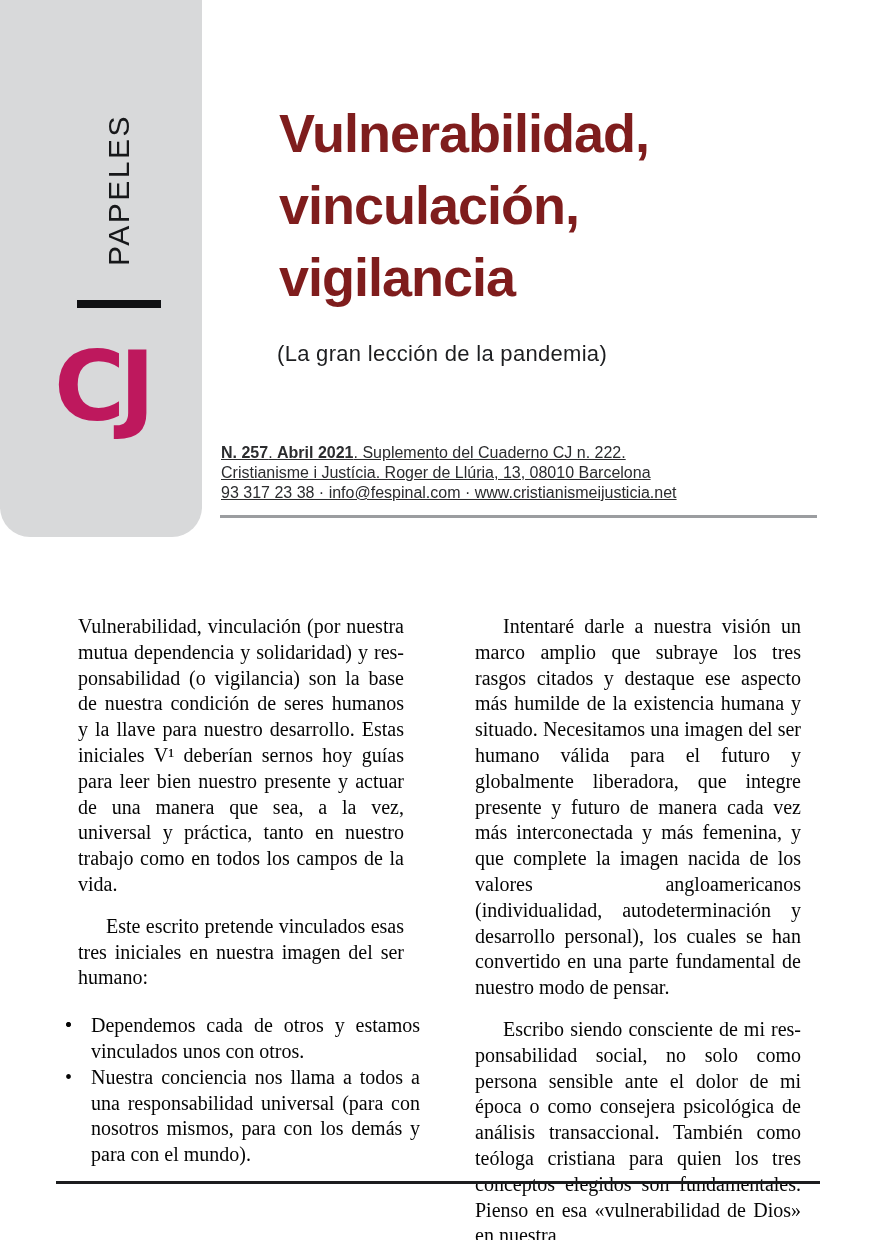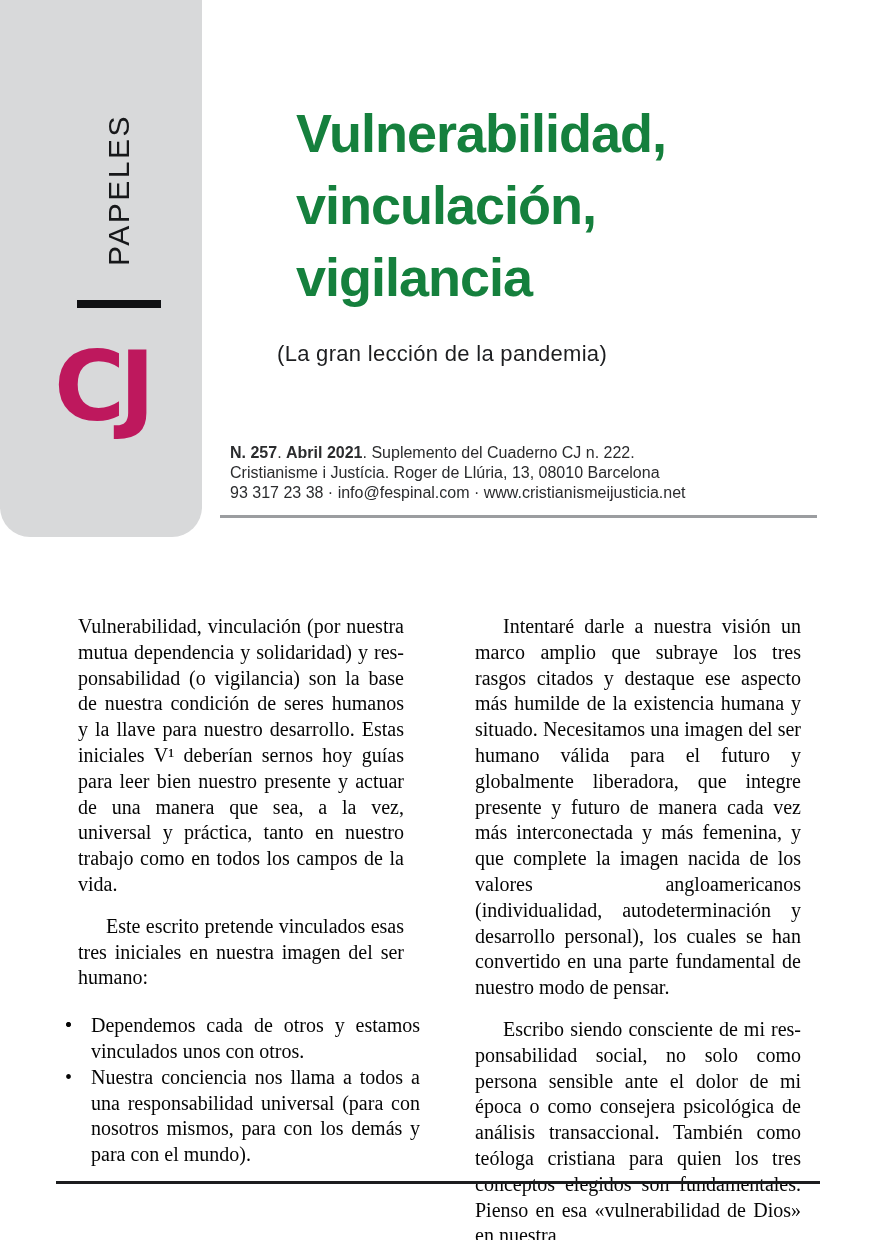--- a/index.html
+++ b/index.html
@@ -45,44 +45,45 @@
     font-weight: bold;
     font-size: 97px;
     line-height: 1;
     letter-spacing: -6px;
     color: #be185d;
   }
 
   
   .title {
     position: absolute;
-    left: 296px; top: 97px;
+    left: 279px; top: 97px;
     margin: 0;
     font-size: 54px;
     line-height: 72px;
     font-weight: bold;
     letter-spacing: -1px;
-    color: #15803d;
+    color: #7f1d1d;
   }
   .title .tl { display: block; }
   .subtitle {
     position: absolute;
     left: 277px; top: 334px;
     font-size: 22px;
     line-height: 40px;
     font-weight: 400;
     letter-spacing: 0.3px;
     color: #1d1e20;
   }
   .pubinfo {
     position: absolute;
-    left: 230px; top: 443px;
+    left: 221px; top: 443px;
     font-size: 16px;
     line-height: 20px;
     color: #2b2c2e;
+    text-decoration: underline;
   }
   .pubinfo .b { font-weight: bold; }
   .rule-top {
     position: absolute;
     left: 220px; top: 515px;
     width: 597px; height: 3px;
     background: #9b9da0;
   }
 
   

